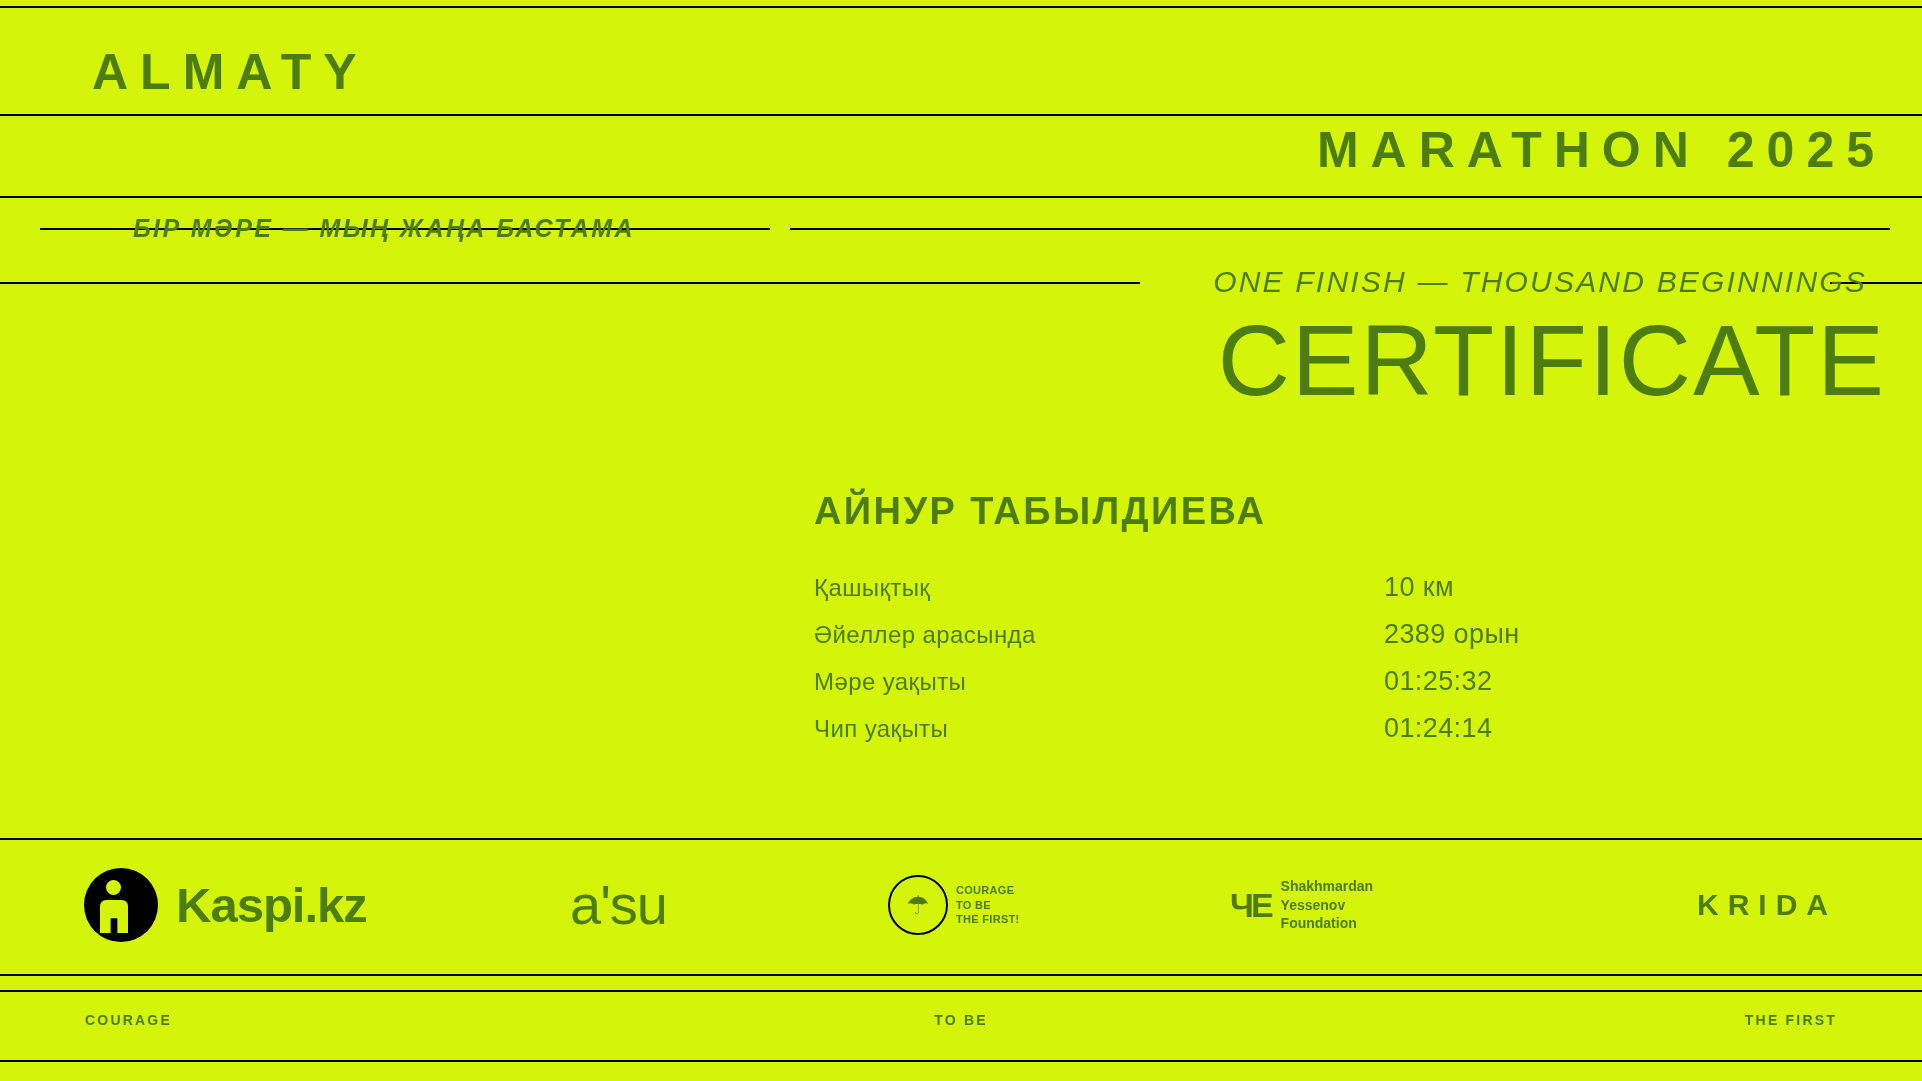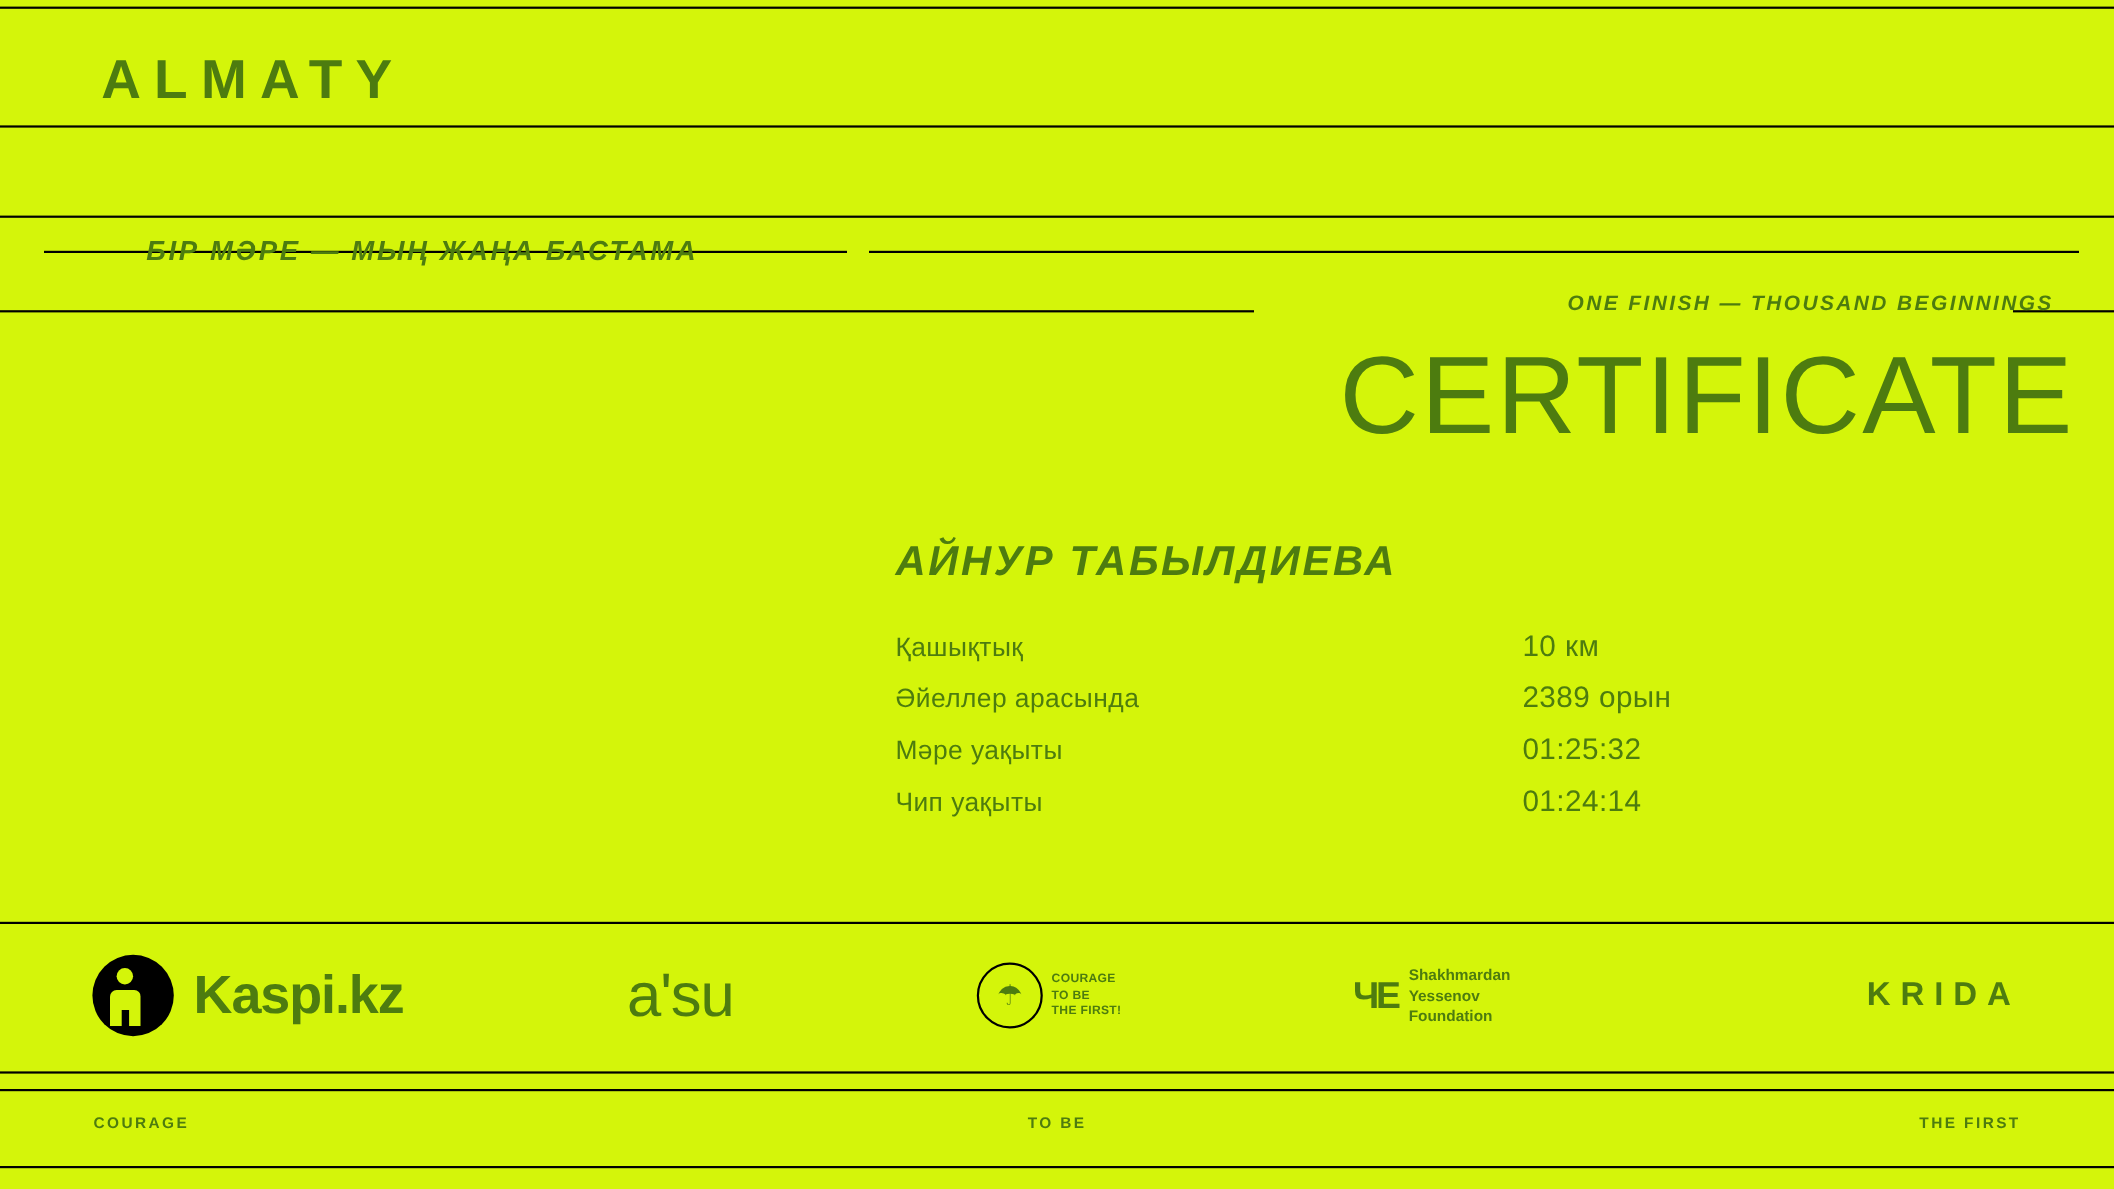--- a/index.html
+++ b/index.html
@@ -60,22 +60,22 @@
     font-size: 25px;
     font-weight: 700;
     font-style: italic;
     letter-spacing: 2.4px;
     line-height: 1;
   }
   .tagline-en {
     position: absolute;
     right: 55px;
     top: 267px;
-    font-size: 19px;
-    font-weight: 700;
+    font-size: 30px;
+    font-weight: 400;
     font-style: italic;
     letter-spacing: 2.2px;
     line-height: 1;
     text-align: right;
   }
 
   
   .cert-title {
     position: absolute;
     right: 36px;
@@ -89,21 +89,20 @@
 
   
   .athlete-name {
     position: absolute;
     left: 814px;
     top: 492px;
     font-size: 38px;
     font-weight: 700;
     letter-spacing: 2.4px;
     line-height: 1;
-    font-style: italic;
   }
   .results {
     position: absolute;
     left: 814px;
     top: 572px;
     width: 800px;
   }
   .result-row {
     display: flex;
     align-items: baseline;
@@ -273,20 +272,21 @@
   <div class="rule-partial" style="left:40px; top:228px; width:730px;"></div>
   <div class="rule-partial" style="left:790px; top:228px; width:1100px;"></div>
   <div class="rule-partial" style="left:0px; top:282px; width:1140px;"></div>
   <div class="rule-partial" style="left:1830px; top:282px; width:92px;"></div>
   <div class="rule" style="top:838px;"></div>
   <div class="rule" style="top:974px;"></div>
   <div class="rule" style="top:990px;"></div>
   <div class="rule" style="top:1060px;"></div>
 
   <div class="almaty">ALMATY</div>
+  <div class="marathon">MARATHON 2025</div>
   <div class="tagline-kz">БІР МӘРЕ — МЫҢ ЖАҢА БАСТАМА</div>
   <div class="tagline-en">ONE FINISH — THOUSAND BEGINNINGS</div>
 
   <div class="cert-title">CERTIFICATE</div>
 
   <div class="athlete-name">АЙНУР ТАБЫЛДИЕВА</div>
 
   <div class="results">
     <div class="result-row">
       <div class="result-label">Қашықтық</div>

